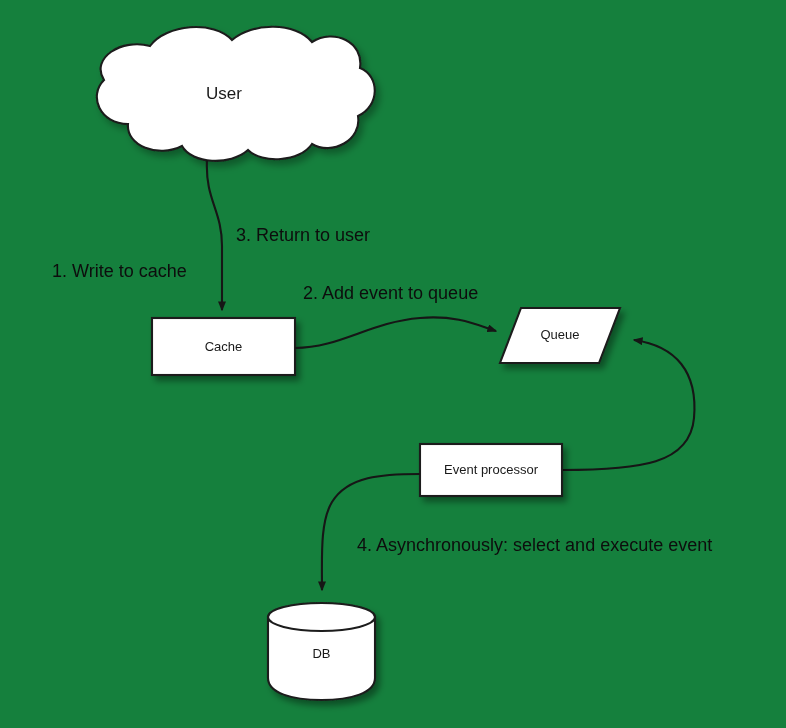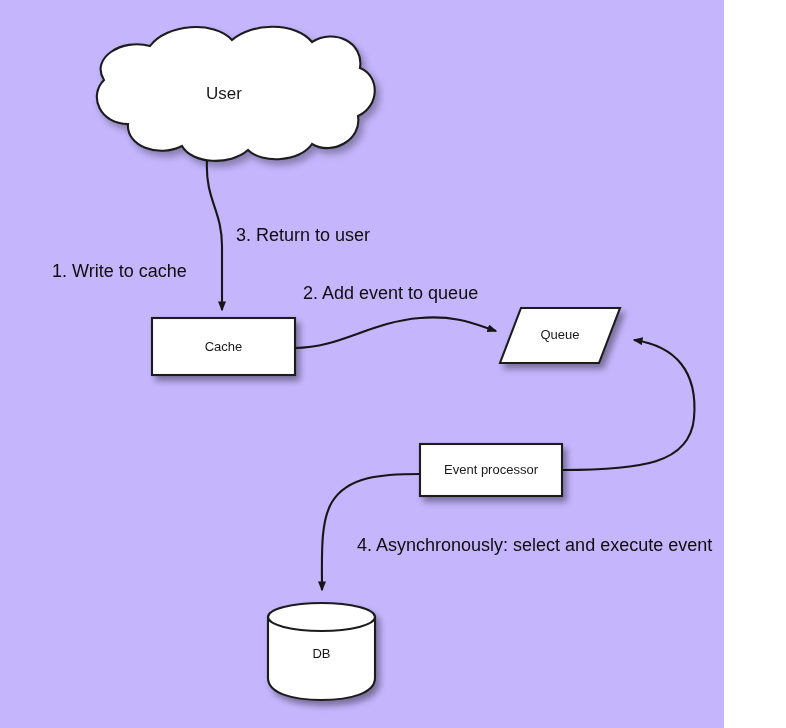--- a/index.html
+++ b/index.html
@@ -10,23 +10,23 @@
   }
   body {
     width: 786px;
     height: 728px;
     font-family: "Liberation Sans", sans-serif;
     color: #111111;
     overflow: hidden;
   }
   #diagram-root {
     position: relative;
-    width: 724px;
+    width: 786px;
     height: 728px;
-    background: #c4b5fd;
+    background: #15803d;
   }
   #diagram-svg {
     position: absolute;
     top: 0;
     left: 0;
     width: 786px;
     height: 728px;
     display: block;
   }
   .node-label {

